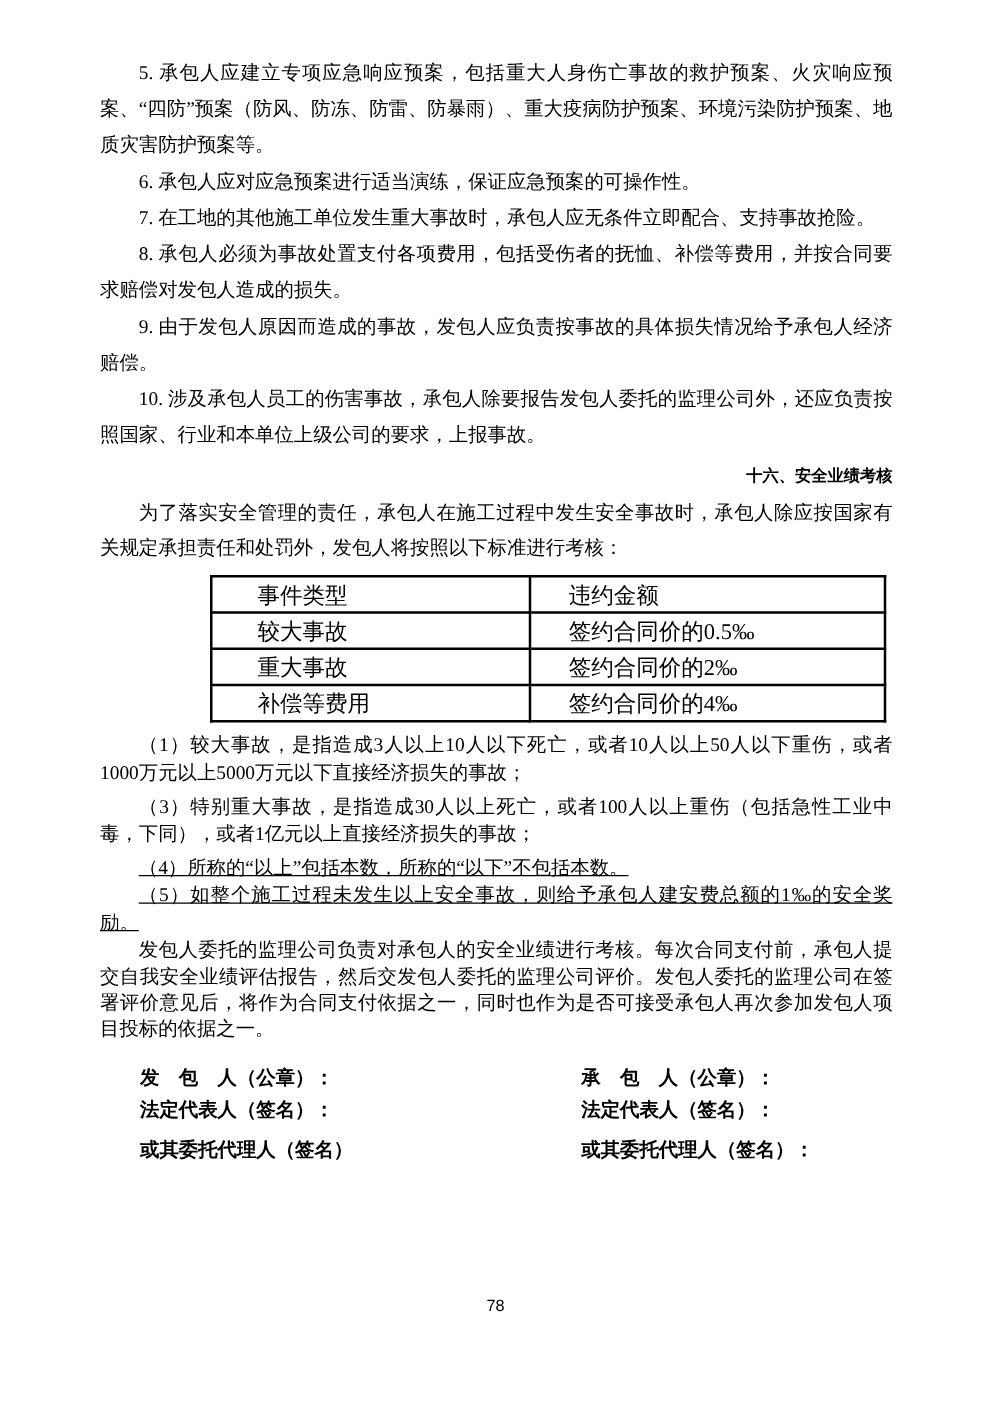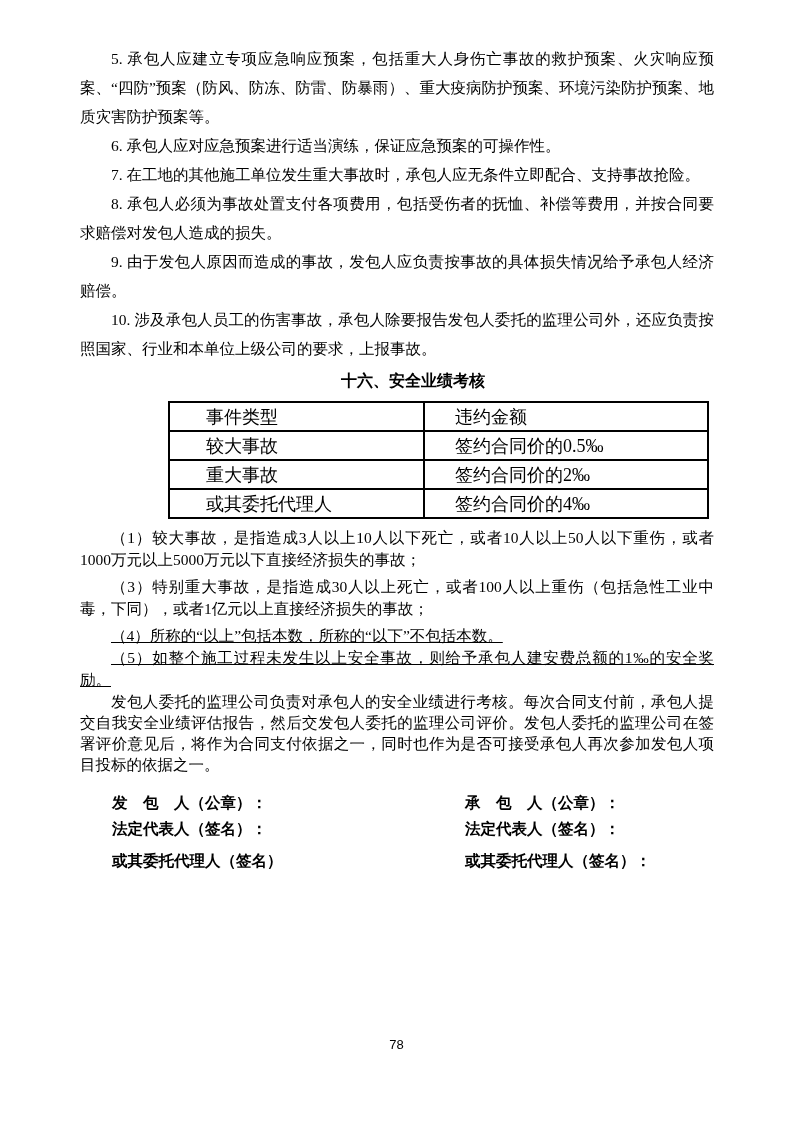--- a/index.html
+++ b/index.html
@@ -22,25 +22,25 @@
   }
   .para { margin: 0; text-indent: 2em; }
   .lh-a { line-height: 29px; }
   .lh-b { line-height: 28px; }
   .lh-c { line-height: 22px; margin-bottom: 5px; }
   .lh-d { line-height: 22px; margin-bottom: 0; text-decoration: underline; }
   .lh-e { line-height: 21px; margin-bottom: 0; }
   .heading {
     font-family: "Liberation Sans", "DejaVu Sans", sans-serif;
     font-weight: bold;
-    font-size: 16px;
+    font-size: 13px;
     margin: 4px 0 3px 0;
     text-indent: 2em;
     line-height: 27px;
-    text-align: center;
+    text-align: right;
   }
   .heading-17 { margin: 2px 0 1px 0; line-height: 22px; }
   table.penalty {
     border-collapse: collapse;
     table-layout: fixed;
     margin: 7px 0 8px 88px;
     width: 469px;
   }
   table.penalty th, table.penalty td {
     border: 2px solid #000000;
@@ -89,37 +89,38 @@
   <div class="content">
 
     <p class="para lh-a">5. 承包人应建立专项应急响应预案，包括重大人身伤亡事故的救护预案、火灾响应预案、“四防”预案（防风、防冻、防雷、防暴雨）、重大疫病防护预案、环境污染防护预案、地质灾害防护预案等。</p>
     <p class="para lh-a">6. 承包人应对应急预案进行适当演练，保证应急预案的可操作性。</p>
     <p class="para lh-a">7. 在工地的其他施工单位发生重大事故时，承包人应无条件立即配合、支持事故抢险。</p>
     <p class="para lh-a">8. 承包人必须为事故处置支付各项费用，包括受伤者的抚恤、补偿等费用，并按合同要求赔偿对发包人造成的损失。</p>
     <p class="para lh-a">9. 由于发包人原因而造成的事故，发包人应负责按事故的具体损失情况给予承包人经济赔偿。</p>
     <p class="para lh-a">10. 涉及承包人员工的伤害事故，承包人除要报告发包人委托的监理公司外，还应负责按照国家、行业和本单位上级公司的要求，上报事故。</p>
 
     <h3 class="heading">十六、安全业绩考核</h3>
+    <p class="para lh-b">为了落实安全管理的责任，承包人在施工过程中发生安全事故时，承包人除应按国家有关规定承担责任和处罚外，发包人将按照以下标准进行考核：</p>
 
     <table class="penalty">
       <tbody>
         <tr>
           <th class="col-type">事件类型</th>
           <th class="col-amount">违约金额</th>
         </tr>
         <tr>
           <td class="col-type">较大事故</td>
           <td class="col-amount">签约合同价的0.5‰</td>
         </tr>
         <tr>
           <td class="col-type">重大事故</td>
           <td class="col-amount">签约合同价的2‰</td>
         </tr>
         <tr>
-          <td class="col-type">或其委托代理人</td>
+          <td class="col-type">补偿等费用</td>
           <td class="col-amount">签约合同价的4‰</td>
         </tr>
       </tbody>
     </table>
 
     <p class="para lh-c">（1）较大事故，是指造成3人以上10人以下死亡，或者10人以上50人以下重伤，或者1000万元以上5000万元以下直接经济损失的事故；</p>
     <p class="para lh-c">（3）特别重大事故，是指造成30人以上死亡，或者100人以上重伤（包括急性工业中毒，下同），或者1亿元以上直接经济损失的事故；</p>
     <p class="para lh-d">（4）所称的“以上”包括本数，所称的“以下”不包括本数。</p>
     <p class="para lh-d">（5）如整个施工过程未发生以上安全事故，则给予承包人建安费总额的1‰的安全奖励。</p>
 

